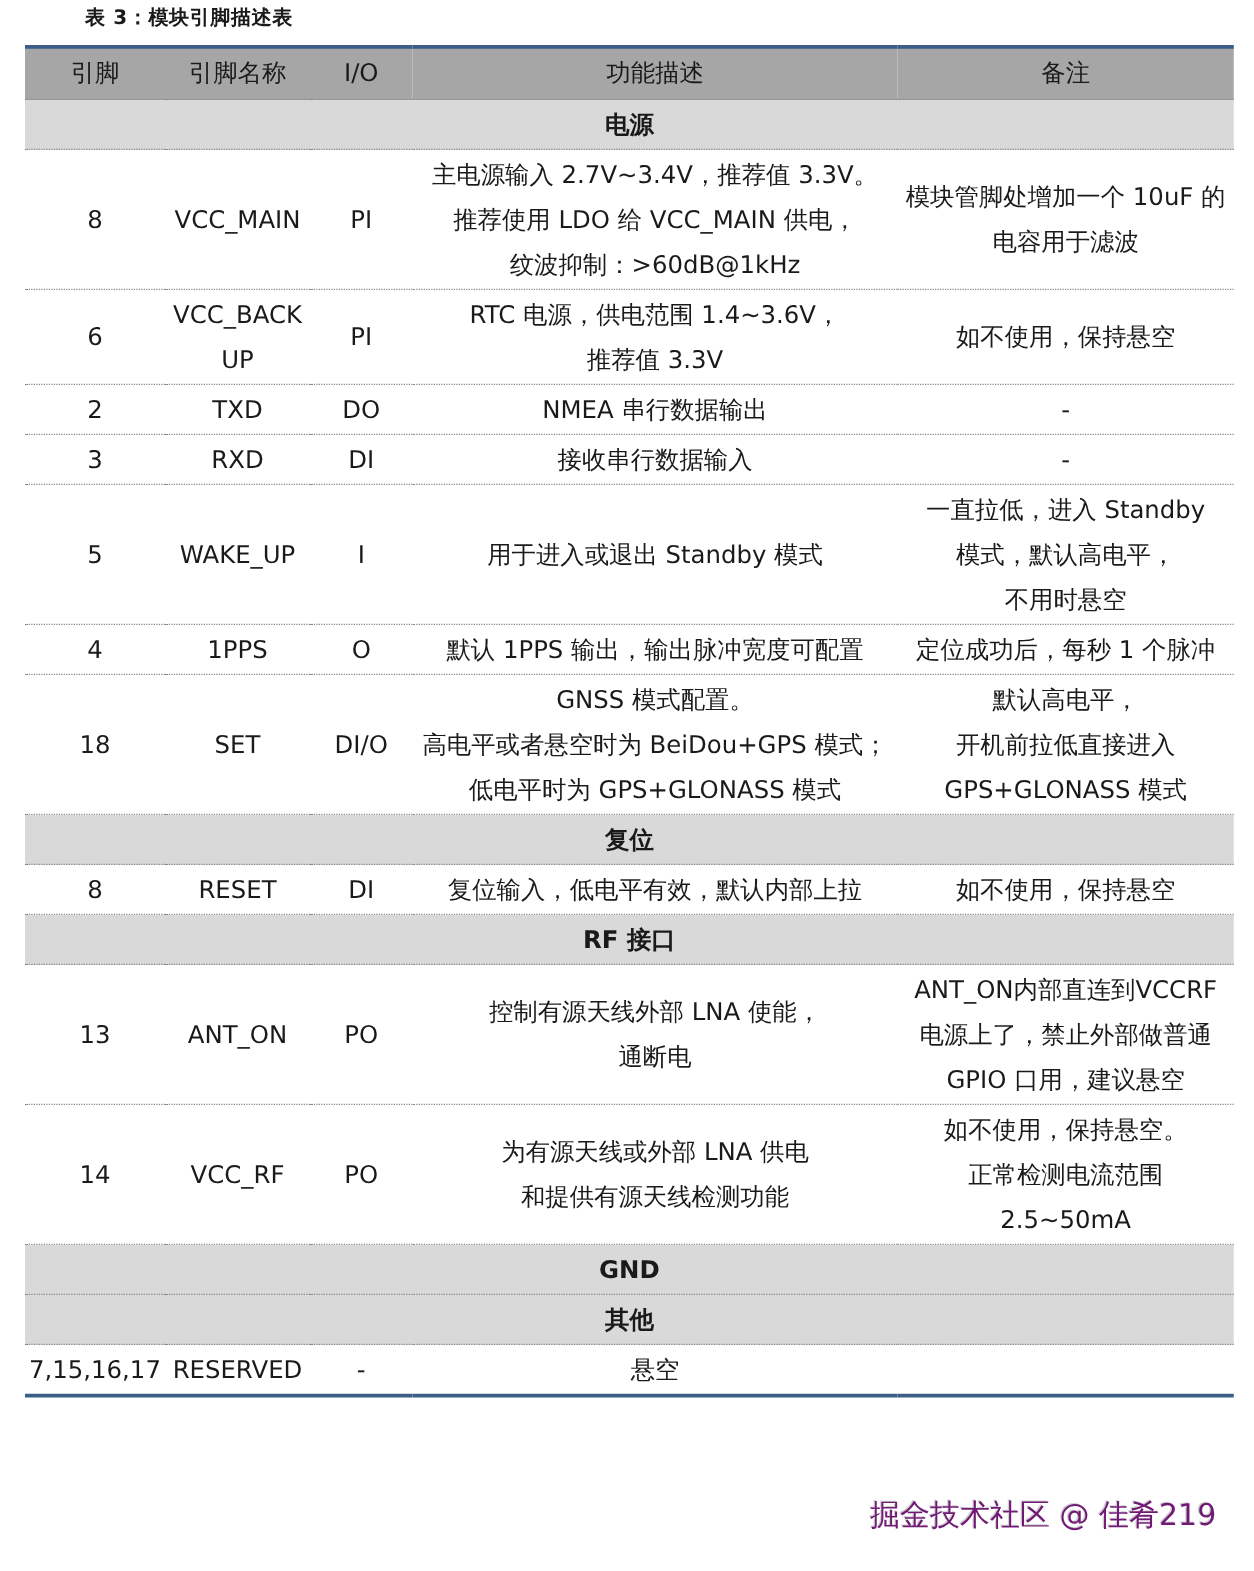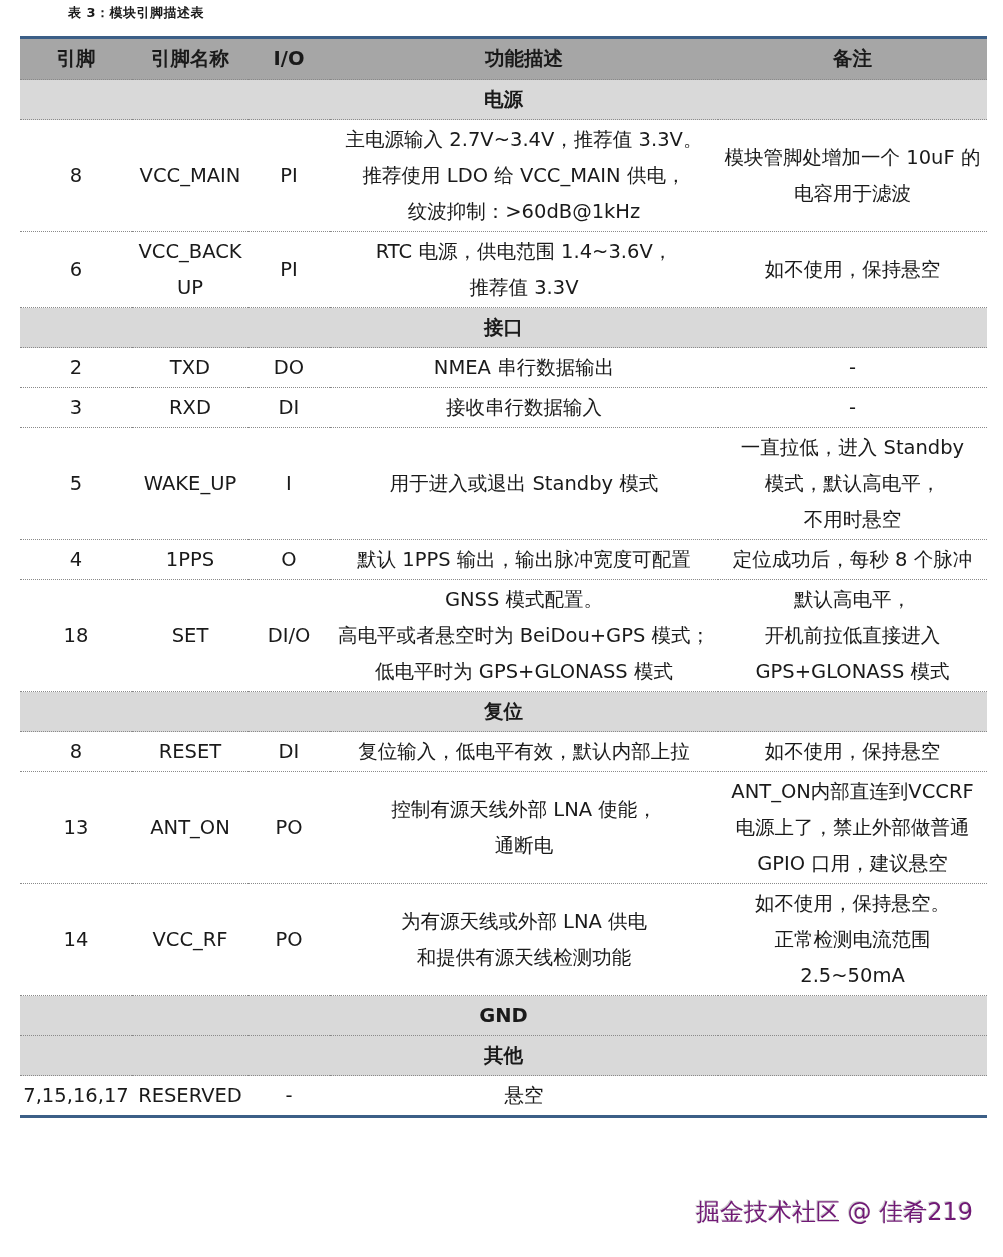--- a/index.html
+++ b/index.html
@@ -1,28 +1,28 @@
 <!DOCTYPE html>
 <html><head>
 <meta charset="utf-8">
 <style>
   html, body { margin: 0; padding: 0; background: #ffffff; }
   body { width: 1003px; height: 1257px; position: relative; overflow: hidden;
          font-family: "DejaVu Sans", "Liberation Sans", sans-serif; color: #1a1a1a; }
-  .caption { position: absolute; left: 68px; top: 4px; font-size: 13px; font-weight: bold; letter-spacing: 0.5px; }
+  .caption { position: absolute; left: 68px; top: 4px; font-size: 16px; font-weight: bold; letter-spacing: 0.5px; }
   table.pins { position: absolute; left: 20px; top: 36px; width: 967px; border-collapse: collapse;
                table-layout: fixed; border-top: 3px solid #3c5f87; border-bottom: 3px solid #3c5f87; }
   table.pins col.c1 { width: 112px; }
   table.pins col.c2 { width: 116px; }
   table.pins col.c3 { width: 82px; }
   table.pins col.c4 { width: 388px; }
   table.pins col.c5 { width: 269px; }
   table.pins th, table.pins td { text-align: center; vertical-align: middle; padding: 0 2px;
                font-size: 19.5px; line-height: 36px; border-bottom: 1px dotted #8a8a8a; white-space: nowrap; }
-  table.pins thead th { background: #a6a6a6; font-weight: bold; height: 40px; line-height: 40px; }
+  table.pins thead th { background: #a6a6a6; font-weight: normal; height: 40px; line-height: 40px; }
   tr.section td { background: #d9d9d9; font-weight: bold; height: 39px; line-height: 39px; margin-top: 29px; }
   tr.r1 td { height: 39px; }
   tr.r2 td { height: 75px; }
   tr.r3 td { height: 111px; }
   .line { display: block; }
   .watermark { position: absolute; right: 30px; top: 1196px; font-size: 24px; color: #701a75;
                text-shadow: 1px 1px 0 #ffffff, -1px -1px 0 #d0d0d0; pointer-events: none; }
 </style>
 </head>
 <body>
@@ -71,23 +71,20 @@
         <span class="line">UP</span>
       </td>
       <td>PI</td>
       <td>
         <span class="line">RTC 电源，供电范围 1.4~3.6V，</span>
         <span class="line">推荐值 3.3V</span>
       </td>
       <td>如不使用，保持悬空</td>
     </tr>
 
-    <tr class="section">
-      <td colspan="5">接口</td>
-    </tr>
     <tr class="r1">
       <td>2</td>
       <td>TXD</td>
       <td>DO</td>
       <td>NMEA 串行数据输出</td>
       <td>-</td>
     </tr>
     <tr class="r1">
       <td>3</td>
       <td>RXD</td>
@@ -104,21 +101,21 @@
         <span class="line">一直拉低，进入 Standby</span>
         <span class="line">模式，默认高电平，</span>
         <span class="line">不用时悬空</span>
       </td>
     </tr>
     <tr class="r1">
       <td>4</td>
       <td>1PPS</td>
       <td>O</td>
       <td>默认 1PPS 输出，输出脉冲宽度可配置</td>
-      <td>定位成功后，每秒 8 个脉冲</td>
+      <td>定位成功后，每秒 1 个脉冲</td>
     </tr>
     <tr class="r3">
       <td>18</td>
       <td>SET</td>
       <td>DI/O</td>
       <td>
         <span class="line">GNSS 模式配置。</span>
         <span class="line">高电平或者悬空时为 BeiDou+GPS 模式；</span>
         <span class="line">低电平时为 GPS+GLONASS 模式</span>
       </td>
@@ -133,20 +130,23 @@
       <td colspan="5">复位</td>
     </tr>
     <tr class="r1">
       <td>8</td>
       <td>RESET</td>
       <td>DI</td>
       <td>复位输入，低电平有效，默认内部上拉</td>
       <td>如不使用，保持悬空</td>
     </tr>
 
+    <tr class="section">
+      <td colspan="5">RF 接口</td>
+    </tr>
     <tr class="r3">
       <td>13</td>
       <td>ANT_ON</td>
       <td>PO</td>
       <td>
         <span class="line">控制有源天线外部 LNA 使能，</span>
         <span class="line">通断电</span>
       </td>
       <td>
         <span class="line">ANT_ON内部直连到VCCRF</span>

